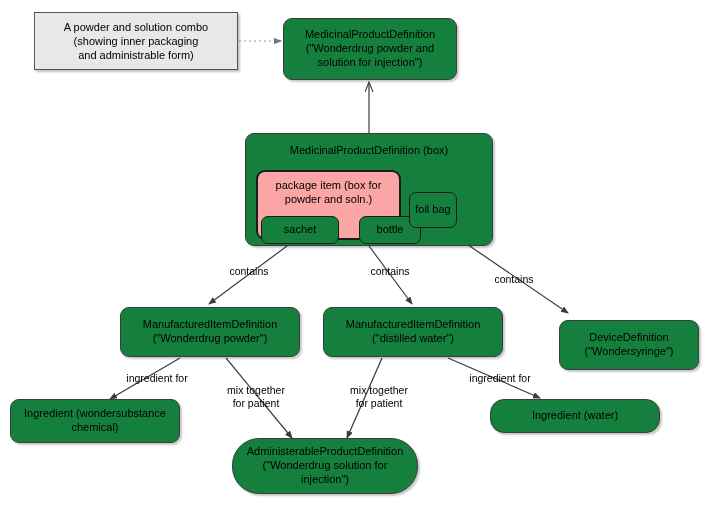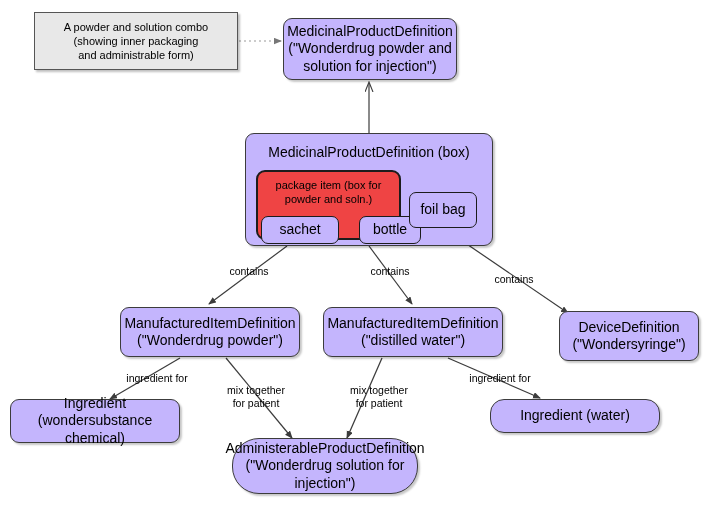--- a/index.html
+++ b/index.html
@@ -25,23 +25,23 @@
     height: 512px;
     pointer-events: none;
   }
   .node {
     position: absolute;
     box-sizing: border-box;
     display: flex;
     align-items: center;
     justify-content: center;
     text-align: center;
-    background: #c4b5fd;
+    background: #15803d;
     border: 1px solid #3c3c3c;
-    font-size: 14px;
+    font-size: 11px;
     color: #000000;
     line-height: 1.25;
     padding: 13px 5px;
   }
   .rounded {
     border-radius: 9px;
   }
   .rounded-sm {
     border-radius: 7px;
   }
@@ -69,21 +69,21 @@
     white-space: pre-line;
   }
   .shadowbox {
     box-shadow: 2px 2px 2px rgba(0,0,0,0.22);
   }
   .inner-group {
     position: absolute;
     box-sizing: border-box;
     border: 2px solid #1c1c1c;
     border-radius: 9px;
-    background: #ef4444;
+    background: #fca5a5;
   }
   .inner-title {
     position: absolute;
     font-size: 11px;
     color: #000000;
     text-align: center;
     line-height: 1.25;
     width: 100%;
   }
 </style>
@@ -146,39 +146,39 @@
   </div>
 
   <div class="node rounded-sm" style="left:261px; top:216px; width:78px; height:21px; border-width:1.6px; border-color:#1c1c1c;">
     <span>sachet</span>
   </div>
 
   <div class="node rounded-sm" style="left:328px; top:216px; width:62px; height:21px; border-width:1.6px; border-color:#1c1c1c;margin-left:31px;">
     <span>bottle</span>
   </div>
 
-  <div class="node rounded-sm" style="left:409px; top:192px; width:68px; height:36px; border-width:1.6px; border-color:#1c1c1c;text-align:center;">
+  <div class="node rounded-sm" style="left:409px; top:192px; width:48px; height:36px; border-width:1.6px; border-color:#1c1c1c;text-align:center;">
     <span>foil bag</span>
   </div>
 
   <div class="label" style="left:217px; top:265px; width:64px;">contains</div>
   <div class="label" style="left:358px; top:265px; width:64px;">contains</div>
   <div class="label" style="left:482px; top:273px; width:64px;">contains</div>
 
   <div class="node rounded shadowbox" style="left:120px; top:307px; width:180px; height:50px;">
     <span style="white-space: pre-line;">ManufacturedItemDefinition
 ("Wonderdrug powder")</span>
   </div>
 
   <div class="node rounded shadowbox" style="left:323px; top:307px; width:180px; height:50px;">
     <span style="white-space: pre-line;">ManufacturedItemDefinition
 ("distilled water")</span>
   </div>
 
-  <div class="node rounded shadowbox" style="left:559px; top:311px; width:140px; height:50px;">
+  <div class="node rounded shadowbox" style="left:559px; top:320px; width:140px; height:50px;">
     <span style="white-space: pre-line;">DeviceDefinition
 ("Wondersyringe")</span>
   </div>
 
   <div class="label" style="left:107px; top:372px; width:100px;">ingredient for</div>
   <div class="label" style="left:218px; top:384px; width:76px;">mix together
 for patient</div>
   <div class="label" style="left:341px; top:384px; width:76px;">mix together
 for patient</div>
   <div class="label" style="left:450px; top:372px; width:100px;">ingredient for</div>

